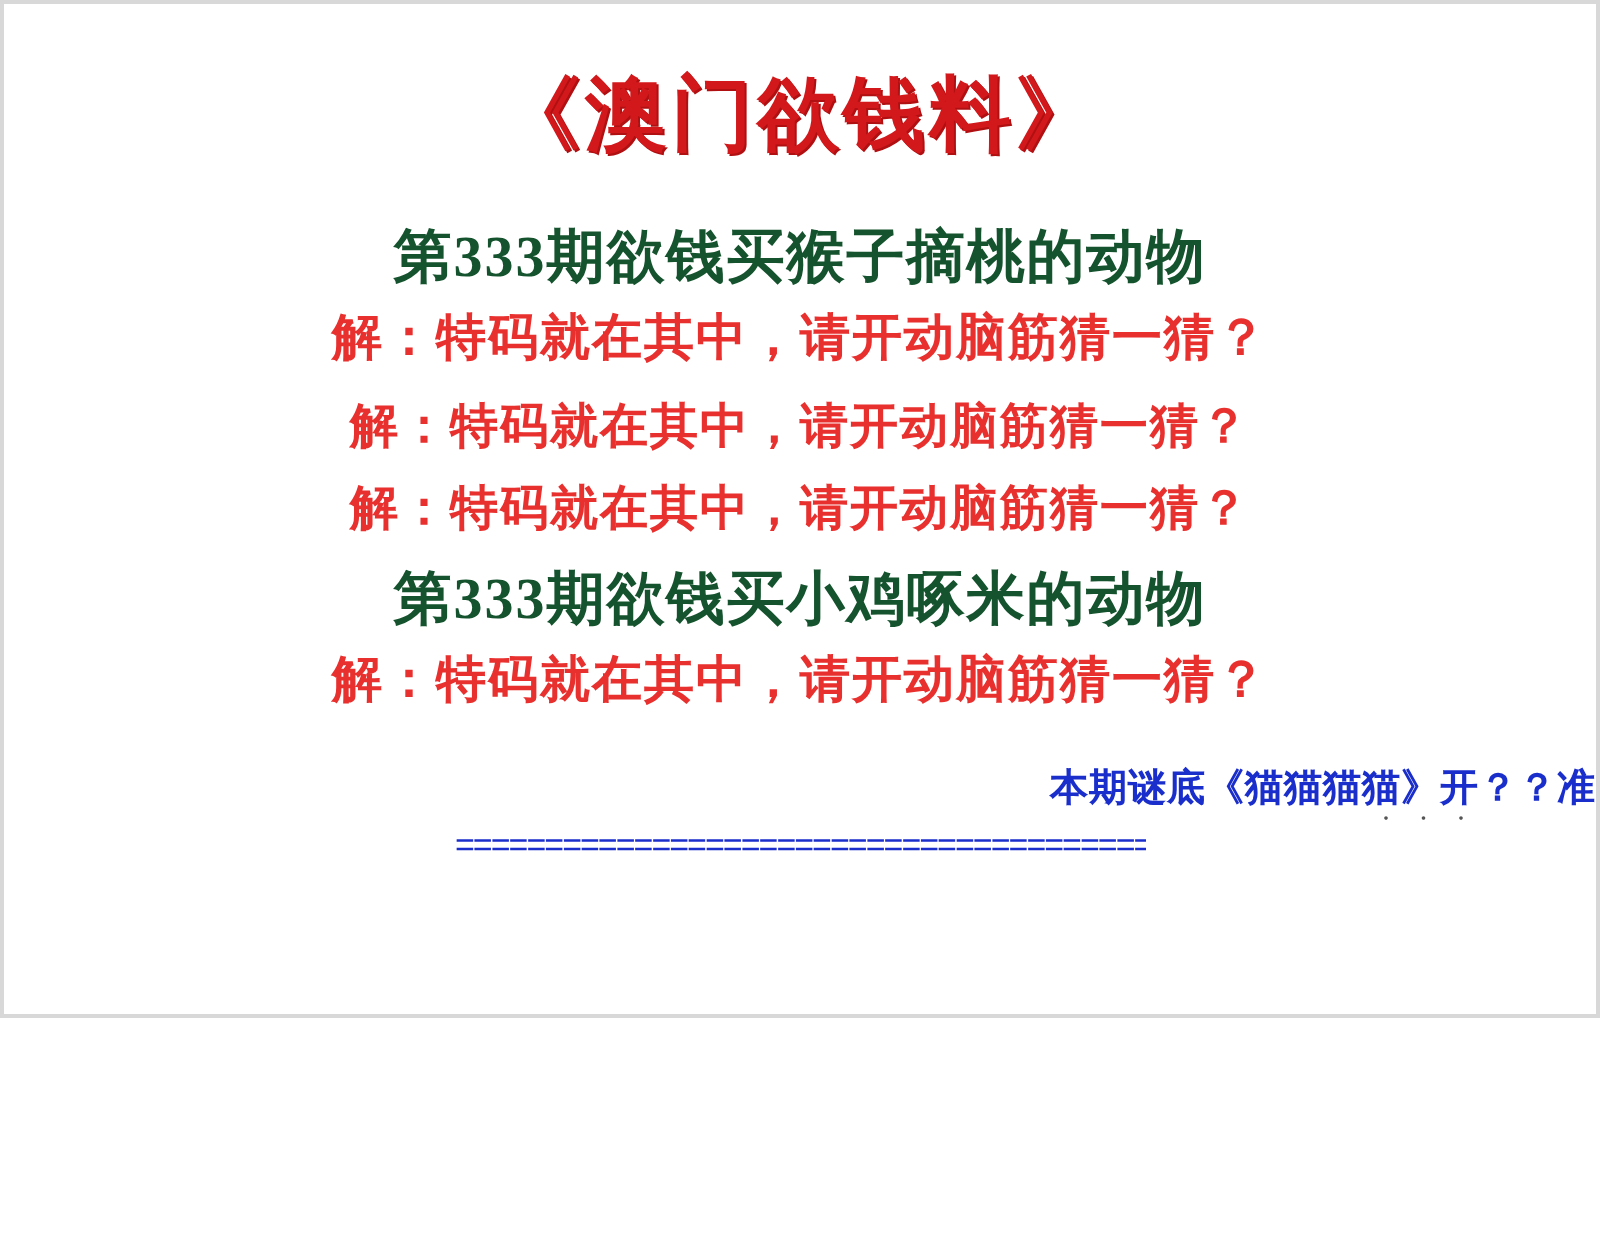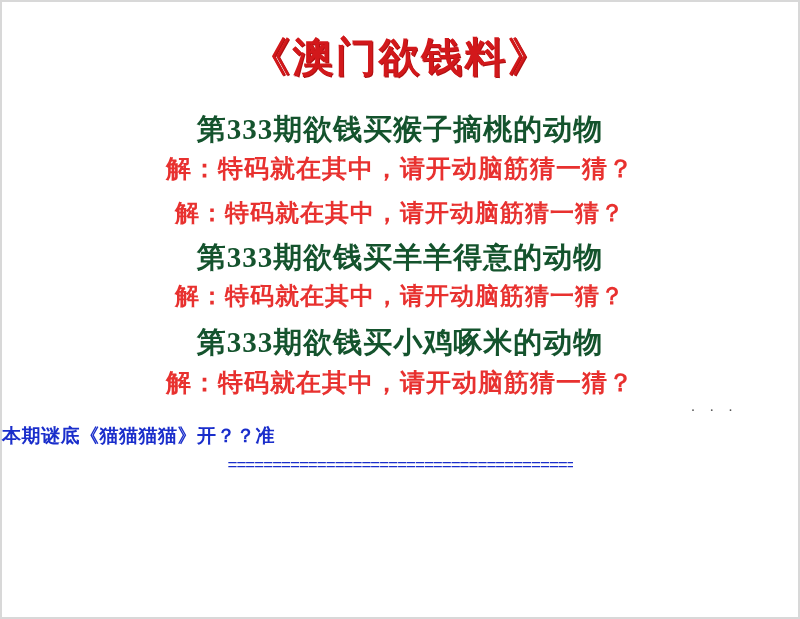--- a/index.html
+++ b/index.html
@@ -9,21 +9,21 @@
   body {
     width: 800px;
     height: 619px;
     background: #ffffff;
     font-family: "Liberation Serif", "DejaVu Serif", serif;
     overflow: hidden;
   }
   .page {
     position: relative;
     width: 800px;
-    height: 619px;
+    height: 509px;
     box-sizing: border-box;
     border: 2px solid #d8d8d8;
     background: #ffffff;
   }
   .title {
     text-align: center;
     color: #d2181b;
     font-size: 41px;
     font-weight: bold;
     letter-spacing: 2px;
@@ -43,34 +43,34 @@
     line-height: 1.25;
     font-family: "Liberation Serif", "DejaVu Serif", serif;
   }
   .answer {
     color: #e8312f;
     font-size: 25px;
     font-weight: bold;
     letter-spacing: 1px;
     line-height: 1.3;
     margin-top: 6px;
-    font-family: Liberation Serif, serif;
+    font-family: Liberation Sans, sans-serif;
   }
   .b1 { margin-top: 26px; }
   .b2 { margin-top: 12px; }
   .b3 { margin-top: 10px; }
   .b4 { margin-top: 12px; }
 
   .b2 .answer { font-size: 24px; }
   .b3 .answer { font-size: 24px; }
   .b4 .answer { font-size: 25px; }
 
   .footer {
     margin-top: 24px;
-    text-align: left;
+    text-align: right;
   }
   .footer-text {
     color: #1a2ecb;
     font-size: 19px;
     font-weight: bold;
     letter-spacing: 0.5px;
     display: inline-block;
     font-family: "Liberation Serif", "DejaVu Serif", serif;
   }
   .footer-rule {
@@ -102,21 +102,20 @@
   <div class="block b1">
     <div class="riddle">第333期欲钱买猴子摘桃的动物</div>
     <div class="answer">解：特码就在其中，请开动脑筋猜一猜？</div>
   </div>
 
   <div class="block b2">
     <div class="answer">解：特码就在其中，请开动脑筋猜一猜？</div>
   </div>
 
   <div class="block b3">
-    <div class="riddle">第333期欲钱买羊羊得意的动物</div>
     <div class="answer">解：特码就在其中，请开动脑筋猜一猜？</div>
   </div>
 
   <div class="dots">· · ·</div>
 
   <div class="block b4">
     <div class="riddle">第333期欲钱买小鸡啄米的动物</div>
     <div class="answer">解：特码就在其中，请开动脑筋猜一猜？</div>
   </div>
 

